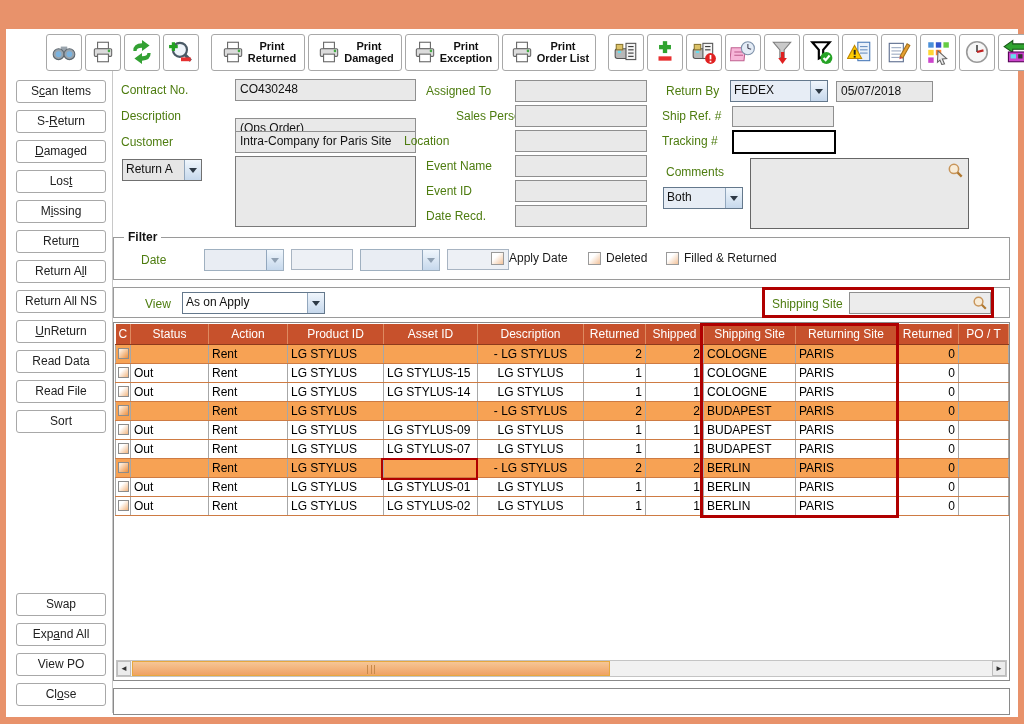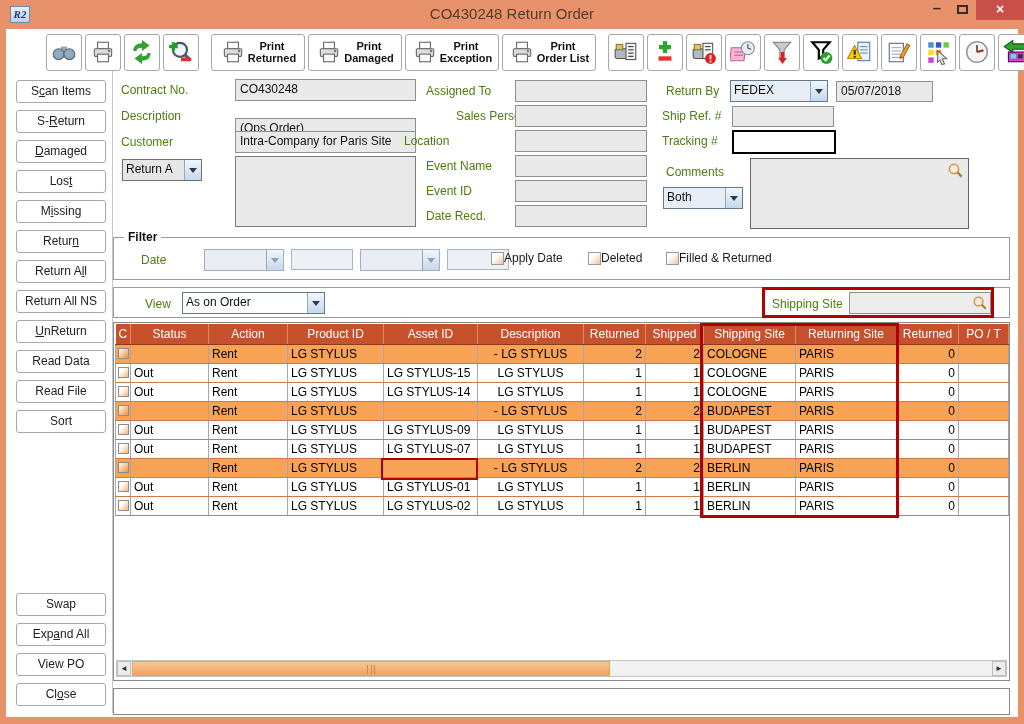--- a/index.html
+++ b/index.html
@@ -46,21 +46,21 @@
   .combo.gray{background:#e6e6e6;border-color:#707070;}
   .combo.white{background:#fff;}
   .combo.disabled{background:#e9edf3;border-color:#9fb0c0;}
   .combo.disabled .tri{border-top-color:#8fa0b2;}
   .mag{position:absolute;}
   
   .groupbox{position:absolute;border:1px solid #9a9a9a;background:#fff;}
   .legend{position:absolute;left:10px;top:-8px;background:#fff;padding:0 4px;font-size:12px;font-weight:bold;color:#111;}
   .cbx{display:inline-block;width:13px;height:13px;border:1px solid #9a9a9a;
     background:linear-gradient(135deg,#ffffff 35%,#f2c29a);vertical-align:middle;}
-  .cbrow{position:absolute;top:13px;display:flex;align-items:center;font-size:12px;color:#1a1a1a;}
+  .cbrow{position:absolute;top:13px;display:flex;align-items:center;gap:5px;font-size:12px;color:#1a1a1a;}
   
   .viewbar{position:absolute;left:107px;top:258px;width:897px;height:31px;border:1px solid #9a9a9a;background:#fff;}
   
   .table-box{position:absolute;left:107px;top:293px;width:897px;height:359px;border:1px solid #8a8a8a;background:#fff;}
   table.grid{border-collapse:collapse;table-layout:fixed;width:893px;margin:1px 0 0 1px;}
   table.grid th{background:#C7512C;color:#fff;font-weight:normal;font-size:12px;height:20px;
     border-right:1px solid #de8a61;border-bottom:1px solid #8e3a1c;padding:0 2px;overflow:hidden;white-space:nowrap;}
   table.grid td{font-size:12px;color:#000;height:19px;padding:0 3px;border-right:1px solid #a7a7a7;
     border-bottom:1px solid #ce7b43;overflow:hidden;white-space:nowrap;background:#fff;}
   table.grid td:first-child{border-left:1px solid #a7a7a7;padding:0 1px;}
@@ -78,29 +78,20 @@
     background:linear-gradient(#f6c696,#efa263);}
   .hgrip{position:absolute;left:50%;top:3px;width:8px;height:9px;margin-left:-4px;
     border-left:1px solid #c88a4a;border-right:1px solid #c88a4a;}
   .hgrip::after{content:"";position:absolute;left:3px;top:0;bottom:0;border-left:1px solid #c88a4a;}
   .bottom-box{position:absolute;left:107px;top:659px;width:897px;height:27px;border:1px solid #8a8a8a;background:#fff;}
 </style>
 </head>
 <body>
 
 <div class="window">
-  <div class="titlebar">
-    <div class="app-icon">R2</div>
-    <div class="title">CO430248 Return Order</div>
-    <div class="win-min">–</div>
-    <div class="win-max">
-        <span class="maxbox"></span>
-      </div>
-    <div class="win-close">×</div>
-  </div>
 
   <div class="content">
     <div class="toolbar" id="toolbar">
         <button class="tb-btn icon-btn">
           <span>
             <svg width="26" height="26" viewBox="0 0 24 24">
               <rect x="9" y="7" width="6" height="5" fill="#9aa4ad"></rect>
               <circle cx="7" cy="14" r="5" fill="#9aa4ad" stroke="#5d676f"></circle>
               <circle cx="17" cy="14" r="5" fill="#9aa4ad" stroke="#5d676f"></circle>
               <circle cx="7" cy="14" r="2.6" fill="#7ab3e0"></circle>
@@ -431,21 +422,21 @@
           <label class="cbrow" style="left: 552px;">
             <span class="cbx"></span>
             <span>Filled &amp; Returned</span>
           </label>
         </div>
     </div>
 
     <div class="viewbar">
       <span class="lbl" style="left:31px;top:9px;">View</span>
       <div class="combo white" style="left:68px;top:4px;width:143px;">
-        <span class="combo-text">As on Order</span>
+        <span class="combo-text">As on Apply</span>
         <span class="combo-btn">
             <span class="tri"></span>
           </span>
       </div>
       <span class="lbl" style="left:658px;top:9px;">Shipping Site</span>
       <div class="fld" style="left:735px;top:4px;width:142px;height:22px;background:#ececec;">
         <span class="mag" style="right:2px;top:2px;">
           <svg width="16" height="16" viewBox="0 0 22 22">
               <circle cx="9" cy="9" r="6" fill="#f8ecd8" stroke="#c8955a" stroke-width="2"></circle>
               <line x1="13.5" y1="13.5" x2="19" y2="19" stroke="#b07830" stroke-width="3"></line>

